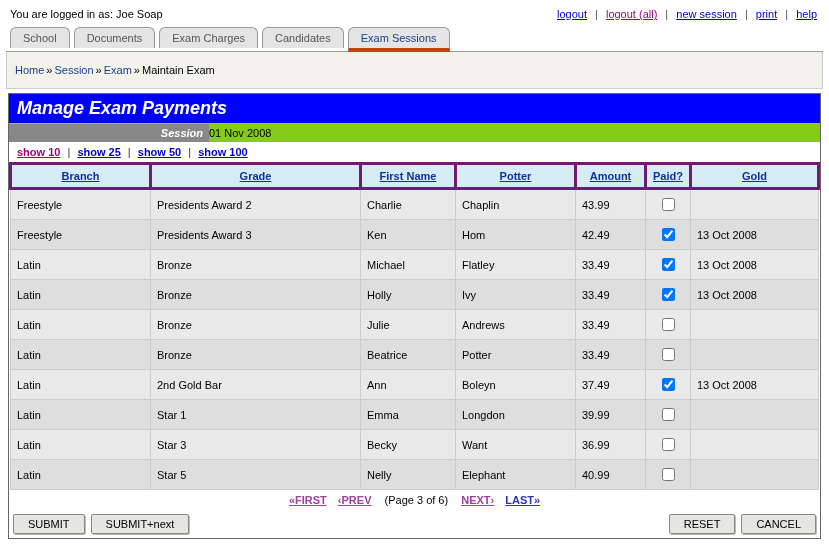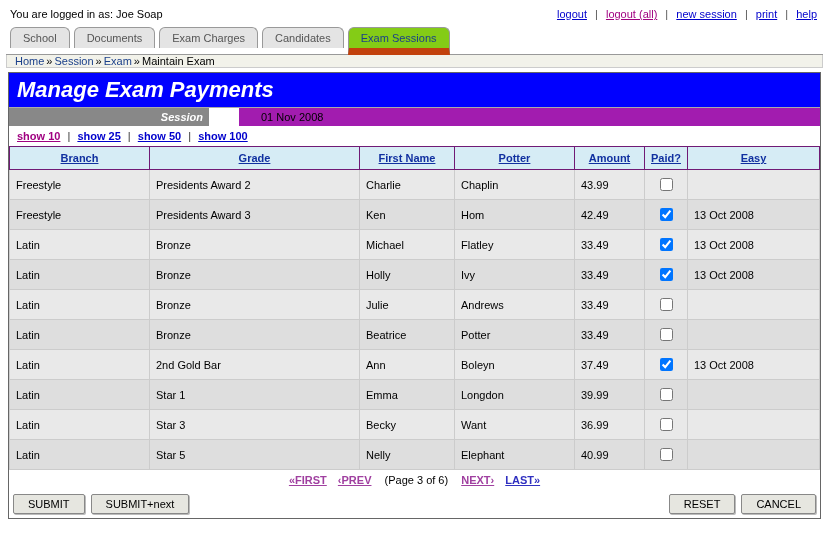--- a/index.html
+++ b/index.html
@@ -25,55 +25,55 @@
     border-bottom: none;
     border-radius: 6px 6px 0 0;
     padding: 4px 12px;
     margin-right: 4px;
     color: #555;
     cursor: pointer;
     position: relative;
     top: 1px;
   }
   .tab.active {
-    background: #84cc16;
+    background: #e5e5e5;
     color: #1a3f8a;
     font-weight: normal;
-    border-bottom: 7px solid #c2410c;
+    border-bottom: 4px solid #c2410c;
   }
 
   .breadcrumb {
     background: #f2f2ea;
     border: 1px solid #ccc;
     border-top: none;
-    padding: 0 8px;
+    padding: 12px 8px;
   }
   .breadcrumb a { color: #1a3f8a; text-decoration: none; }
   .breadcrumb .sep { margin: 0 2px; }
 
   .page-frame { border: 1px solid #666; margin: 4px 2px 0 2px; }
   .title-bar {
     background: #0000ff;
     color: #fff;
     font-weight: bold;
     font-style: italic;
-    font-size: 22px;
+    font-size: 18px;
     padding: 4px 8px;
   }
   .meta-row { display: flex; border-top: 1px solid #aaa; }
   .meta-label {
     width: 200px;
     background: #888;
     color: #fff;
     font-weight: bold;
     font-style: italic;
     text-align: right;
     padding: 3px 6px;
   }
-  .meta-val { flex: 1; background: #a21caf; padding: 3px 22px; margin-left: 30px; }
+  .meta-val { flex: 1; background: #84cc16; padding: 3px 0; }
 
   .toolbar { display: flex; gap: 6px; padding: 4px; background: #f5f5f0;}
   .btn {
     font-family: inherit;
     font-size: 11px;
     padding: 3px 14px;
     background: #e6e6e0;
     border: 1px solid #888;
     border-radius: 2px;
     cursor: pointer;
@@ -83,21 +83,21 @@
 
   .page-size { text-align: left; padding: 4px 8px; }
   .page-size a { font-weight: bold; color: #0000cc; text-decoration: underline; }
   .page-size a.cur { color: #a00080; }
   .page-size .sep { color: #333; margin: 0 4px; }
 
   table.data { width: 100%; border-collapse: collapse; }
   table.data th {
     background: #d6ecf5;
     padding: 5px 6px;
-    border: 1px solid #701a75;
+    border: 3px solid #701a75;
     font-weight: bold;
     text-align: center;
   }
   table.data th a { color: #1030a0; text-decoration: underline; }
   table.data td {
     padding: 5px 6px;
     border: 1px solid #ccc;
   }
   table.data tr.odd td { background: #e9e9e9; }
   table.data tr.even td { background: #dedede; }
@@ -163,21 +163,21 @@
 
   <table class="data">
     <thead>
       <tr>
         <th style="width:140px"><a href="#">Branch</a></th>
         <th style="width:210px"><a href="#">Grade</a></th>
         <th style="width:95px"><a href="#">First Name</a></th>
         <th style="width:120px"><a href="#">Potter</a></th>
         <th style="width:70px"><a href="#">Amount</a></th>
         <th style="width:33px"><a href="#">Paid?</a></th>
-        <th><a href="#">Easy</a></th>
+        <th><a href="#">Gold</a></th>
       </tr>
     </thead>
     <tbody id="tbody">
         <tr class="odd">
           <td>Freestyle</td>
           <td>Presidents Award 2</td>
           <td>Charlie</td>
           <td>Chaplin</td>
           <td>43.99</td>
           <td class="paid"><input type="checkbox" style=""></td>

